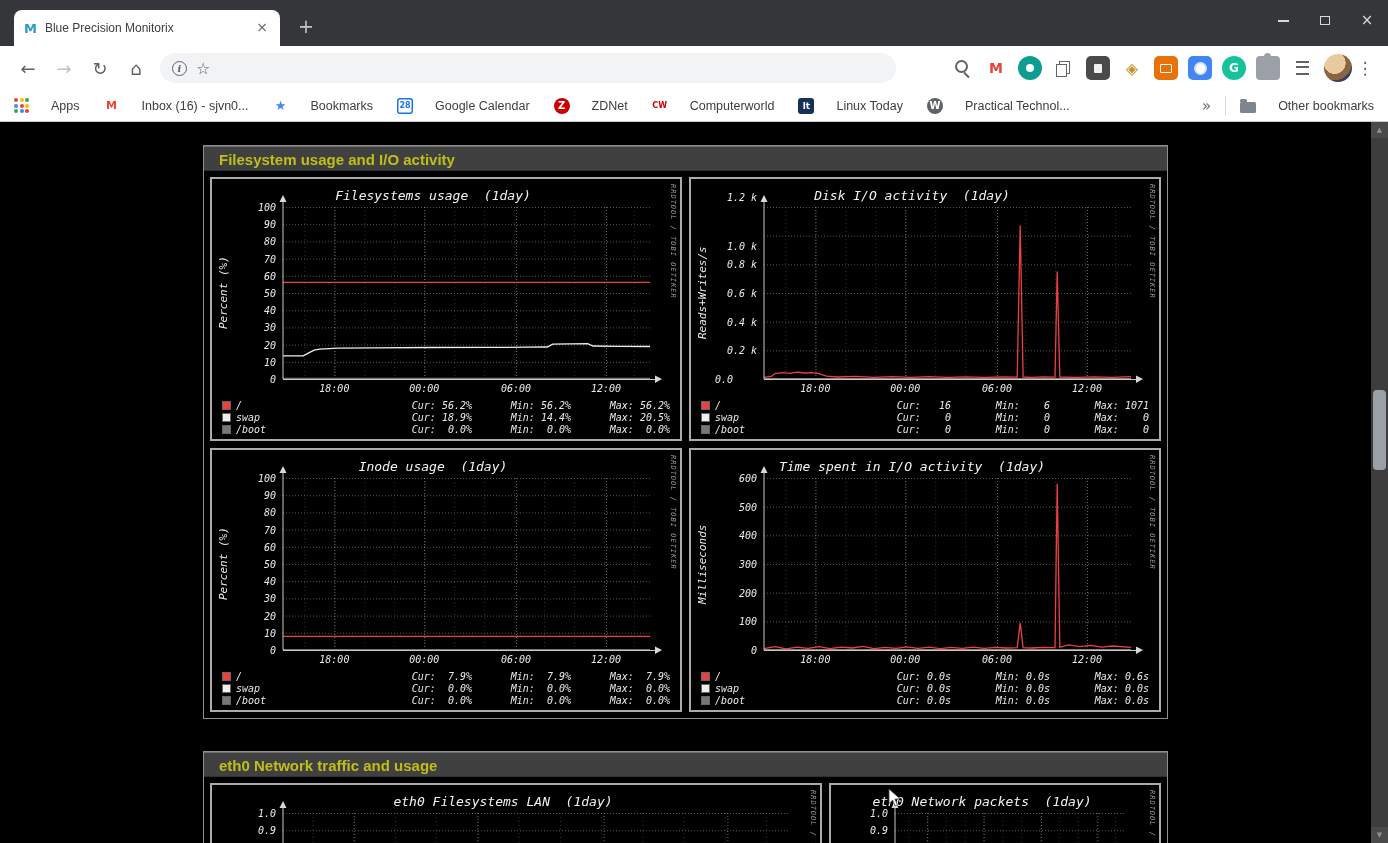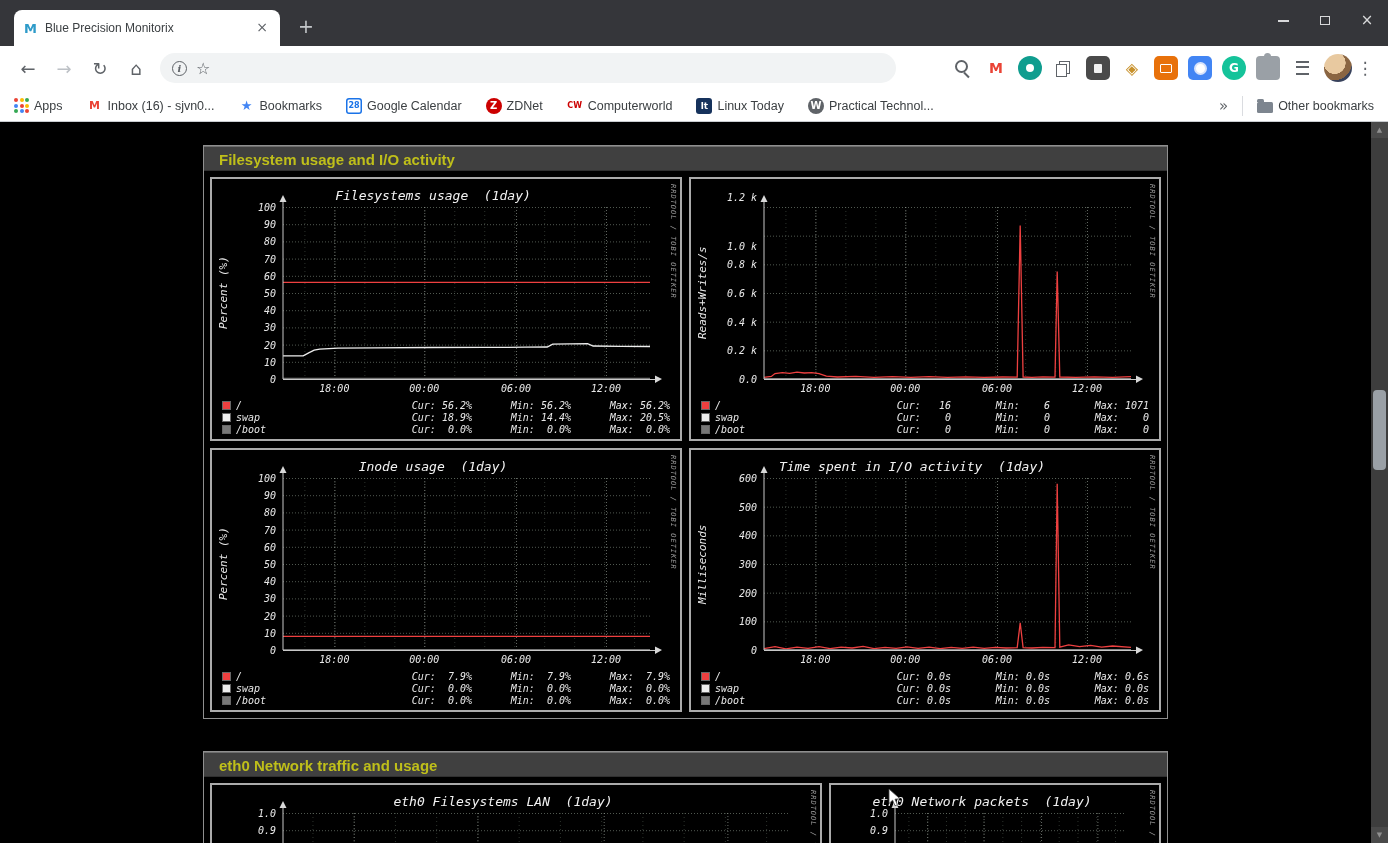--- a/index.html
+++ b/index.html
@@ -60,21 +60,21 @@
   .ext-ic[data-name="reading-list-icon"]::before { content:''; width:13px; height:10px;
             border-top:2px solid #5f6368; border-bottom:2px solid #5f6368; background:linear-gradient(#fff 3px,#5f6368 3px,#5f6368 5px,#fff 5px); }
   .avatar { width:28px; height:28px; border-radius:50%; margin-left:10px; flex:none;
             background:radial-gradient(circle at 38% 32%, #e8c9a0 0 42%, #8a6542 43% 66%, #38425c 67%); }
   .menu-dots { color:#5f6368; font-size:17px; width:26px; text-align:center; font-family:"DejaVu Sans", sans-serif; flex:none; }
 
   
   .bookmarks { height:32px; background:#fff; border-bottom:1px solid #c9ccd0;
                display:flex; align-items:center; padding:0 14px; gap:24px;
                font-size:12.5px; color:#3c4043; }
-  .bm { display:flex; align-items:center; gap:5px; flex:none; }
+  .bm { display:flex; align-items:center; gap:22px; flex:none; }
   .bm-ic { width:16px; height:16px; display:flex; align-items:center; justify-content:center;
            font-family:"DejaVu Sans", sans-serif; font-weight:bold; overflow:hidden; }
   .apps-grid { display:grid; grid-template-columns:repeat(3,4px); grid-auto-rows:4px; gap:1.5px; }
   .apps-grid i { border-radius:50%; }
   .bm-right { margin-left:auto; display:flex; align-items:center; gap:14px; }
   .bm-chevron { color:#5f6368; font-size:15px; font-family:"DejaVu Sans", sans-serif; }
   .bm-divider { width:1px; height:20px; background:#dadce0; }
   .folder { position:relative; width:16px; height:11px; background:#7d858f; border-radius:1.5px; margin-top:3px; }
   .folder::before { content:''; position:absolute; top:-3px; left:0; width:7px; height:3px; background:#7d858f; border-radius:1.5px 1.5px 0 0; }
 
@@ -279,20 +279,21 @@
               <div class="g-xtick" data-name="x-tick-label" style="left: 373.96px; top: 204px;">12:00</div>
               <div class="g-legend" data-name="chart-legend" style="top: 220px;">
                 <div class="lg-row" data-name="legend-row"><span class="lg-box" data-name="legend-color-box" style="background: rgb(238, 64, 64);"></span><span class="lg-name" data-name="legend-series-name">/</span><span class="lg-col" data-name="legend-cur">Cur: 56.2%</span><span class="lg-col" data-name="legend-min">Min: 56.2%</span><span class="lg-col" data-name="legend-max">Max: 56.2%</span></div>
                 <div class="lg-row" data-name="legend-row"><span class="lg-box" data-name="legend-color-box" style="background: rgb(238, 238, 238);"></span><span class="lg-name" data-name="legend-series-name">swap</span><span class="lg-col" data-name="legend-cur">Cur: 18.9%</span><span class="lg-col" data-name="legend-min">Min: 14.4%</span><span class="lg-col" data-name="legend-max">Max: 20.5%</span></div>
                 <div class="lg-row" data-name="legend-row"><span class="lg-box" data-name="legend-color-box" style="background: rgb(119, 119, 119);"></span><span class="lg-name" data-name="legend-series-name">/boot</span><span class="lg-col" data-name="legend-cur">Cur:  0.0%</span><span class="lg-col" data-name="legend-min">Min:  0.0%</span><span class="lg-col" data-name="legend-max">Max:  0.0%</span></div>
               </div>
             </div>
         </div>
         <div class="frame" data-name="graph-frame-disk-io">
           <div class="graph" data-name="chart-disk-io-activity">
+              <div class="g-title" data-name="chart-title">Disk I/O activity  (1day)</div>
               <div class="g-ylab" data-name="y-axis-label" style="top: 28px; height: 172px;">Reads+Writes/s</div>
               <div class="g-wm" data-name="rrdtool-watermark">RRDTOOL / TOBI OETIKER</div>
               <svg width="387" height="188" class="g-plot" data-name="plot-area" style="left: 68px; top: 19px;">
                 <line x1="5" y1="152.83333333333334" x2="372" y2="152.83333333333334" stroke="rgba(160,175,160,0.5)" stroke-width="1" stroke-dasharray="1,2"></line>
                 <line x1="5" y1="124.16666666666667" x2="372" y2="124.16666666666667" stroke="rgba(160,175,160,0.5)" stroke-width="1" stroke-dasharray="1,2"></line>
                 <line x1="5" y1="95.5" x2="372" y2="95.5" stroke="rgba(160,175,160,0.5)" stroke-width="1" stroke-dasharray="1,2"></line>
                 <line x1="5" y1="66.83333333333334" x2="372" y2="66.83333333333334" stroke="rgba(160,175,160,0.5)" stroke-width="1" stroke-dasharray="1,2"></line>
                 <line x1="5" y1="38.16666666666666" x2="372" y2="38.16666666666666" stroke="rgba(160,175,160,0.5)" stroke-width="1" stroke-dasharray="1,2"></line>
                 <line x1="5" y1="9.5" x2="372" y2="9.5" stroke="rgba(160,175,160,0.5)" stroke-width="1" stroke-dasharray="1,2"></line>
                 <line x1="26.90833333333334" y1="9" x2="26.90833333333334" y2="181" stroke="rgba(130,145,130,0.35)" stroke-width="1" stroke-dasharray="1,3"></line>
@@ -312,21 +313,21 @@
                 <line x1="238.54500000000002" y1="9" x2="238.54500000000002" y2="181" stroke="rgba(185,195,185,0.55)" stroke-width="1" stroke-dasharray="1,2"></line>
                 <line x1="328.46" y1="9" x2="328.46" y2="181" stroke="rgba(185,195,185,0.55)" stroke-width="1" stroke-dasharray="1,2"></line>
                 <polyline points="5.0,179.3 12.3,178.4 16.0,175.6 23.4,174.6 30.7,175.3 38.0,174.1 45.4,175.0 52.7,174.6 60.0,175.6 67.4,178.1 78.4,179.0 96.8,178.4 115.1,179.3 133.4,178.7 151.8,179.3 170.2,178.7 188.5,179.3 206.9,178.8 225.2,179.3 243.6,179.0 258.2,179.1 261.2,27.5 264.1,179.0 272.9,179.3 283.9,178.8 296.0,179.1 298.2,73.5 300.8,179.0 316.9,179.3 335.3,178.8 353.6,179.3 372.0,178.7" fill="none" stroke="#ee4040" stroke-width="1.3" data-name="series-/"></polyline>
                 <polyline points="5.0,181.0 372.0,181.0" fill="none" stroke="#eeeeee" stroke-width="1.3" data-name="series-swap"></polyline>
                 <polyline points="5.0,181.0 372.0,181.0" fill="none" stroke="#777777" stroke-width="1.3" data-name="series-/boot"></polyline>
                 <line x1="5" y1="3" x2="5" y2="181" stroke="#c8c8c8" stroke-width="1"></line>
                 <line x1="5" y1="181.5" x2="378" y2="181.5" stroke="#c8c8c8" stroke-width="1"></line>
                 <polygon points="1.5,4 8.5,4 5,-3" fill="#d8d8d8"></polygon>
                 <polygon points="377,177.5 377,185 384,181" fill="#d8d8d8"></polygon>
               </svg>
-              <div class="g-ytick" data-name="y-tick-label" style="top: 195px; width: 66px;">0.0</div>
+              <div class="g-ytick" data-name="y-tick-label" style="top: 195px; width: 66px; text-align: center;">0.0</div>
               <div class="g-ytick" data-name="y-tick-label" style="top: 166.333px; width: 66px;">0.2 k</div>
               <div class="g-ytick" data-name="y-tick-label" style="top: 137.667px; width: 66px;">0.4 k</div>
               <div class="g-ytick" data-name="y-tick-label" style="top: 109px; width: 66px;">0.6 k</div>
               <div class="g-ytick" data-name="y-tick-label" style="top: 80.3333px; width: 66px;">0.8 k</div>
               <div class="g-ytick" data-name="y-tick-label" style="top: 62px; width: 66px;">1.0 k</div>
               <div class="g-ytick" data-name="y-tick-label" style="top: 13px; width: 66px;">1.2 k</div>
               <div class="g-xtick" data-name="x-tick-label" style="left: 104.38px; top: 204px;">18:00</div>
               <div class="g-xtick" data-name="x-tick-label" style="left: 194.295px; top: 204px;">00:00</div>
               <div class="g-xtick" data-name="x-tick-label" style="left: 286.045px; top: 204px;">06:00</div>
               <div class="g-xtick" data-name="x-tick-label" style="left: 375.96px; top: 204px;">12:00</div>

